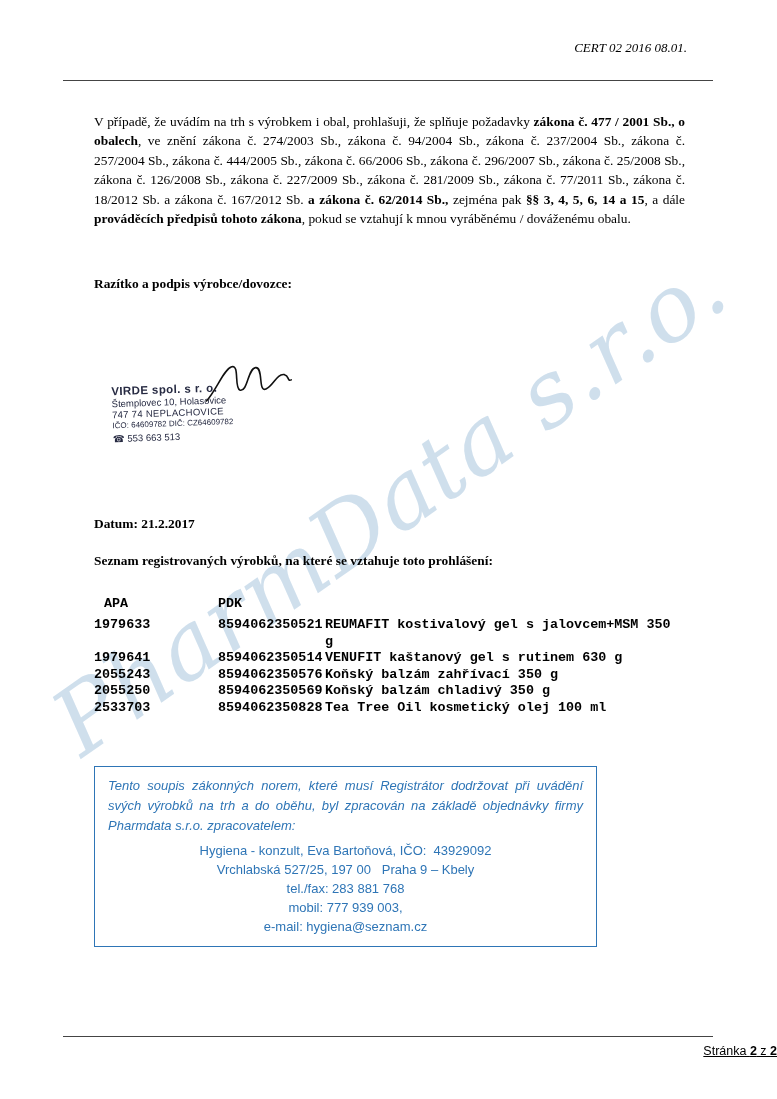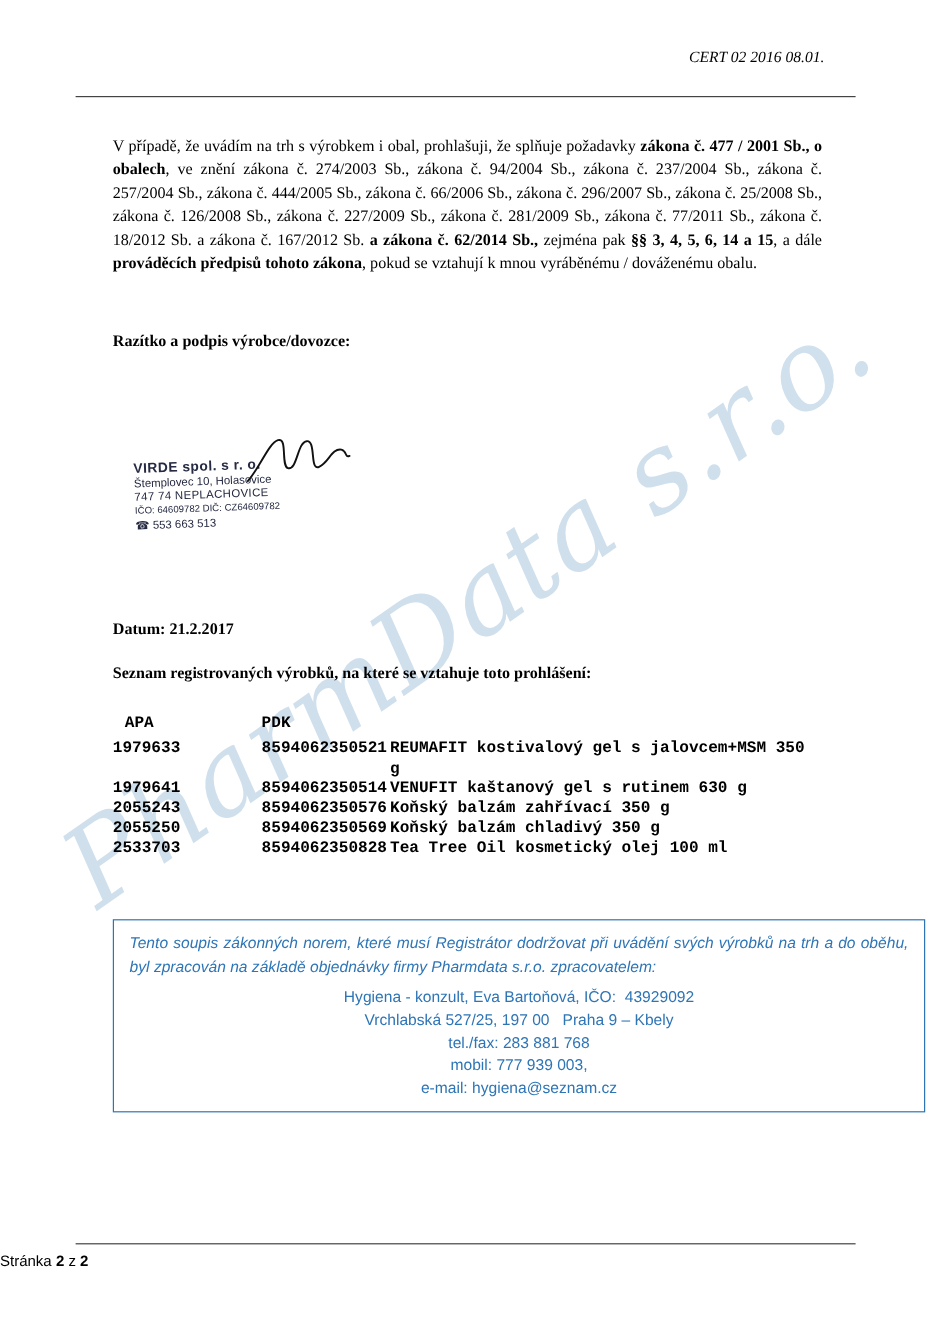--- a/index.html
+++ b/index.html
@@ -87,21 +87,21 @@
     display:grid;
     grid-template-columns:124px 107px 1fr;
     font-family:Liberation Mono, monospace;
   }
   .t-head { margin-bottom:6px; }
   .t-head .h1 { padding-left:10px; }
   .t-row { line-height:16.5px; }
 
   
   .notice-box {
-    top:766px; left:94px; width:677px;
+    top:766px; left:94px; width:503px;
     box-sizing:border-box;
     border:1px solid #2e75b6;
     padding:9px 13px 10px 13px;
     color:#2e75b6;
     font-family:"Liberation Sans", sans-serif;
     font-size:13px;
     z-index:1;
   }
   .notice-intro {
     font-style:italic;
@@ -116,24 +116,25 @@
   }
 
   
   .footer-line {
     top:1036px; left:63px; width:650px;
     border-top:1px solid #444;
     z-index:1;
   }
   .footer-text {
     top:1044px; left:0; width:777px;
-    text-align:left;
+    text-align:right;
     font-family:"Liberation Sans", sans-serif;
     font-size:12.5px;
     z-index:1;
+    text-decoration:underline;
   }
 </style>
 </head>
 <body>
 
 <div class="watermark" style="color: rgb(169, 198, 222);">PharmData s.r.o.</div>
 
 <div class="abs header">
   <span class="doc-code">CERT 02 2016 08.01.</span>
 </div>

